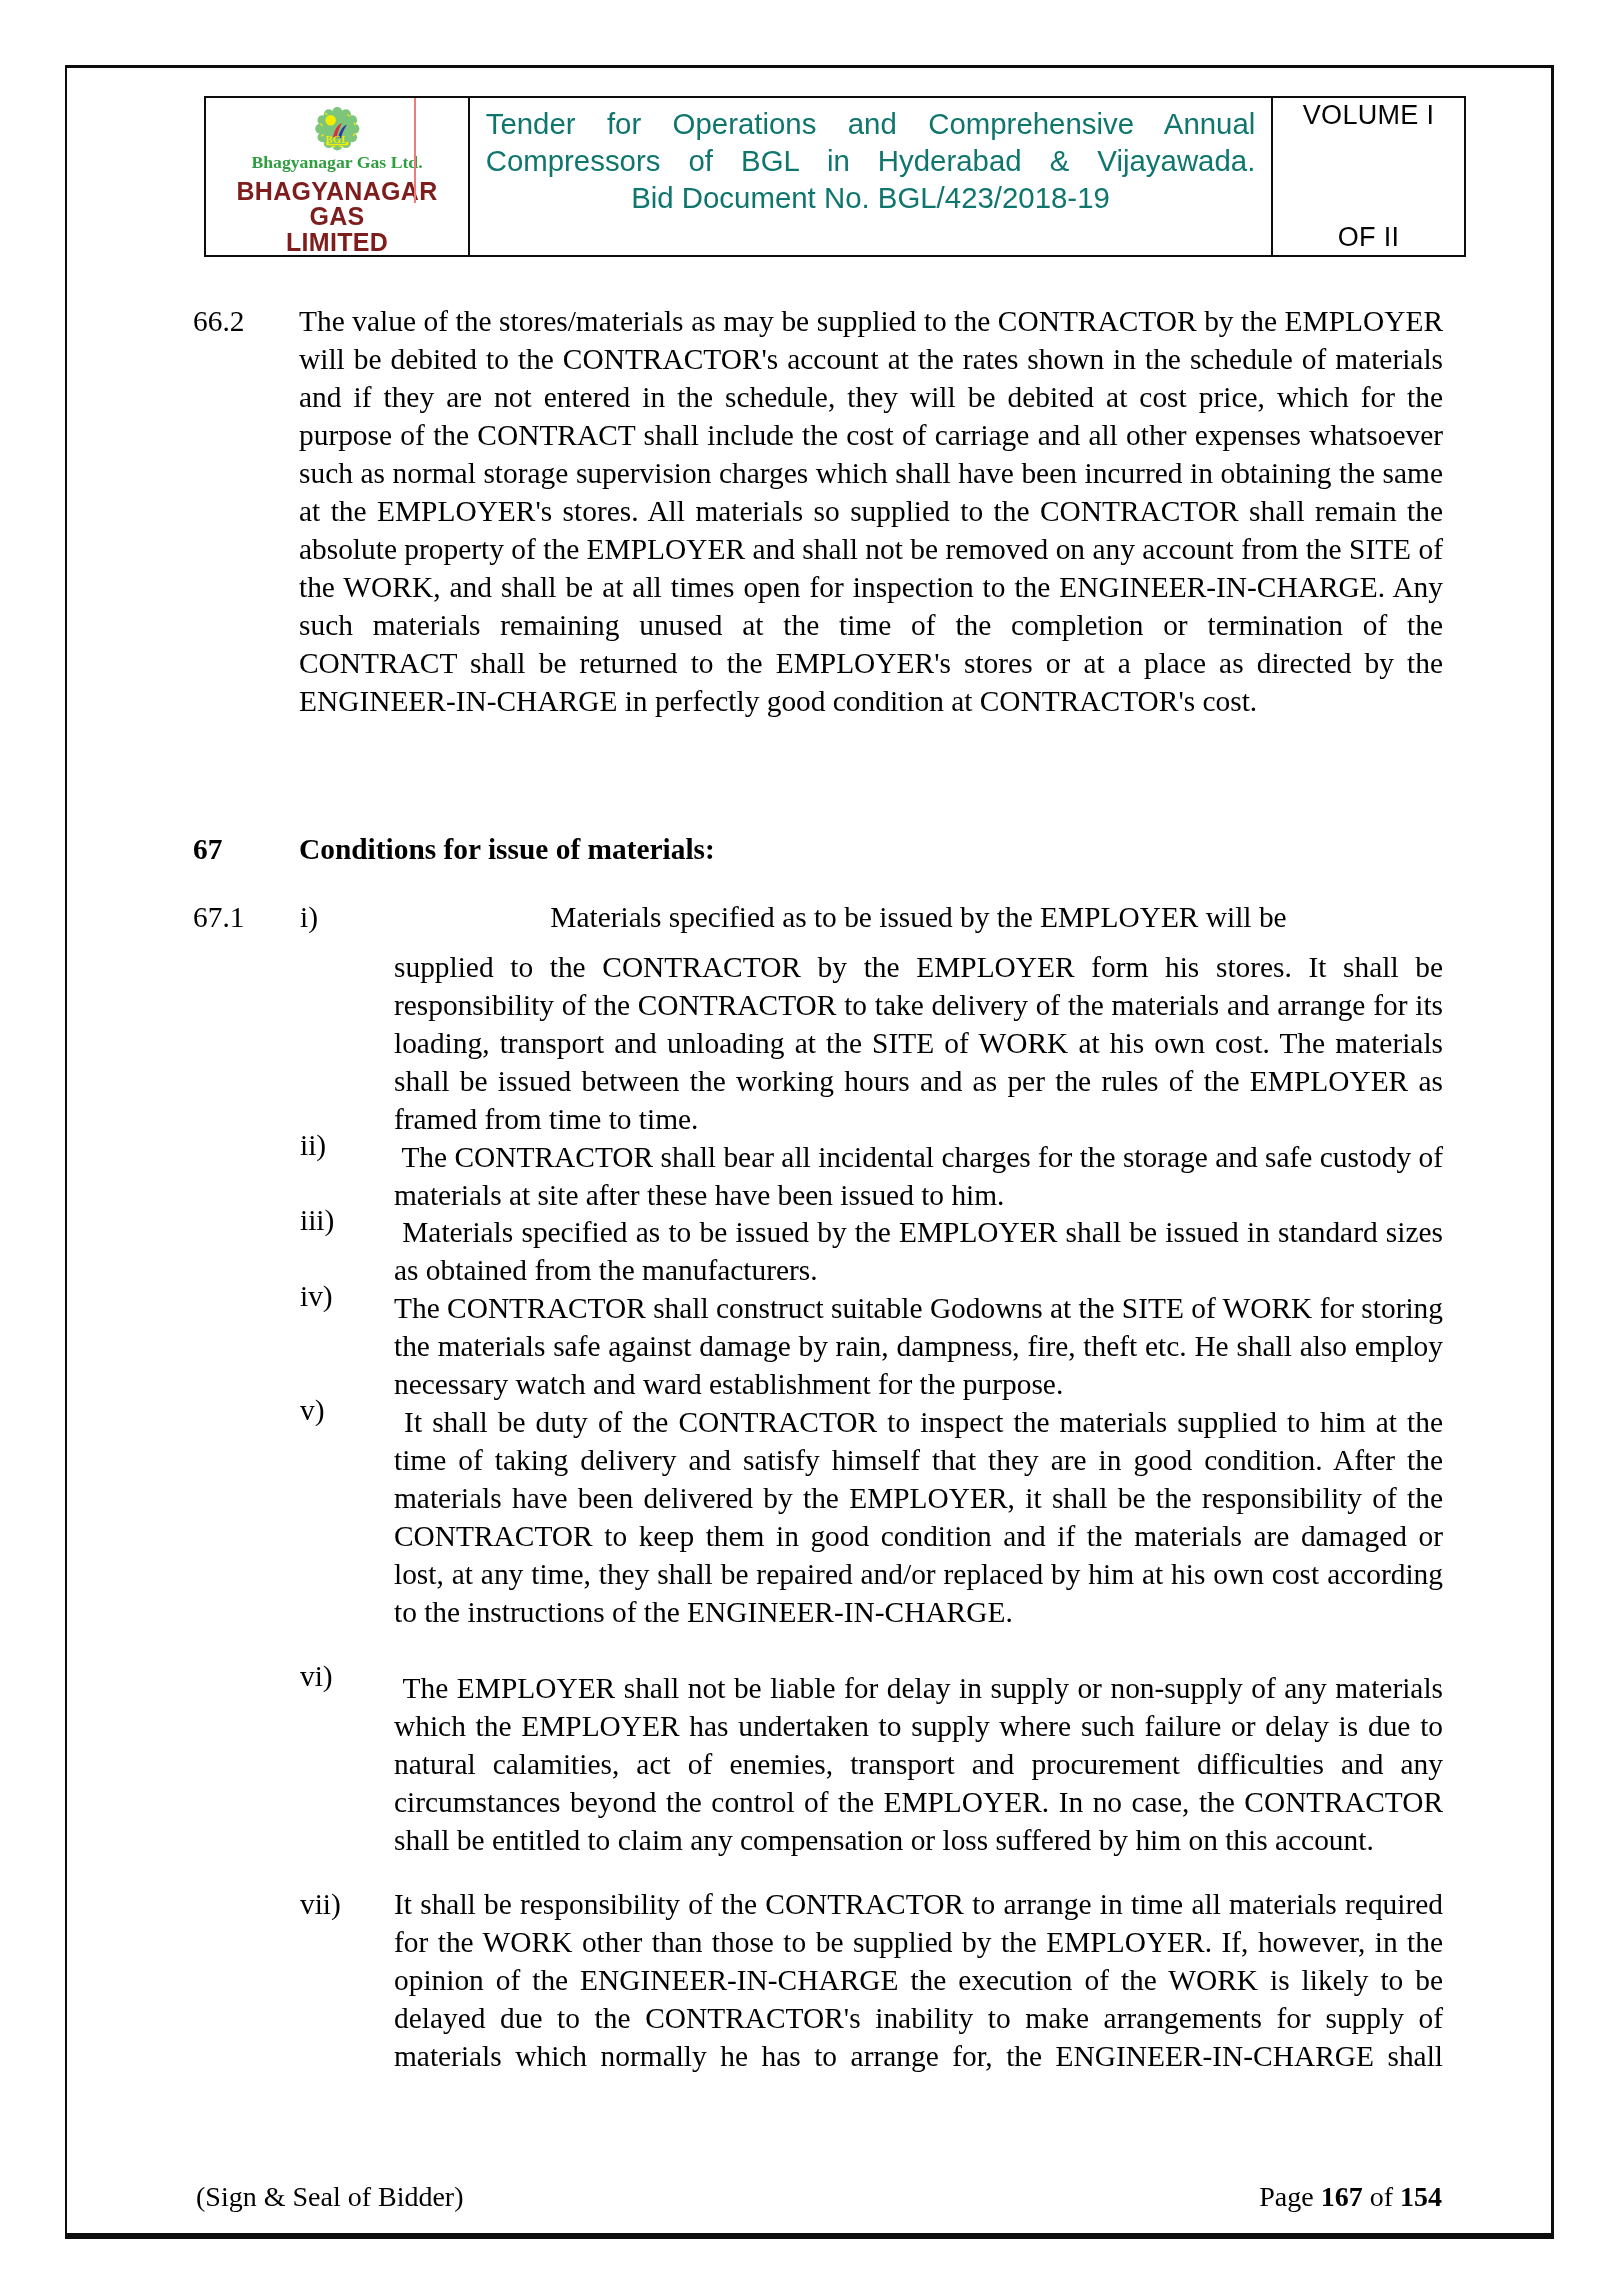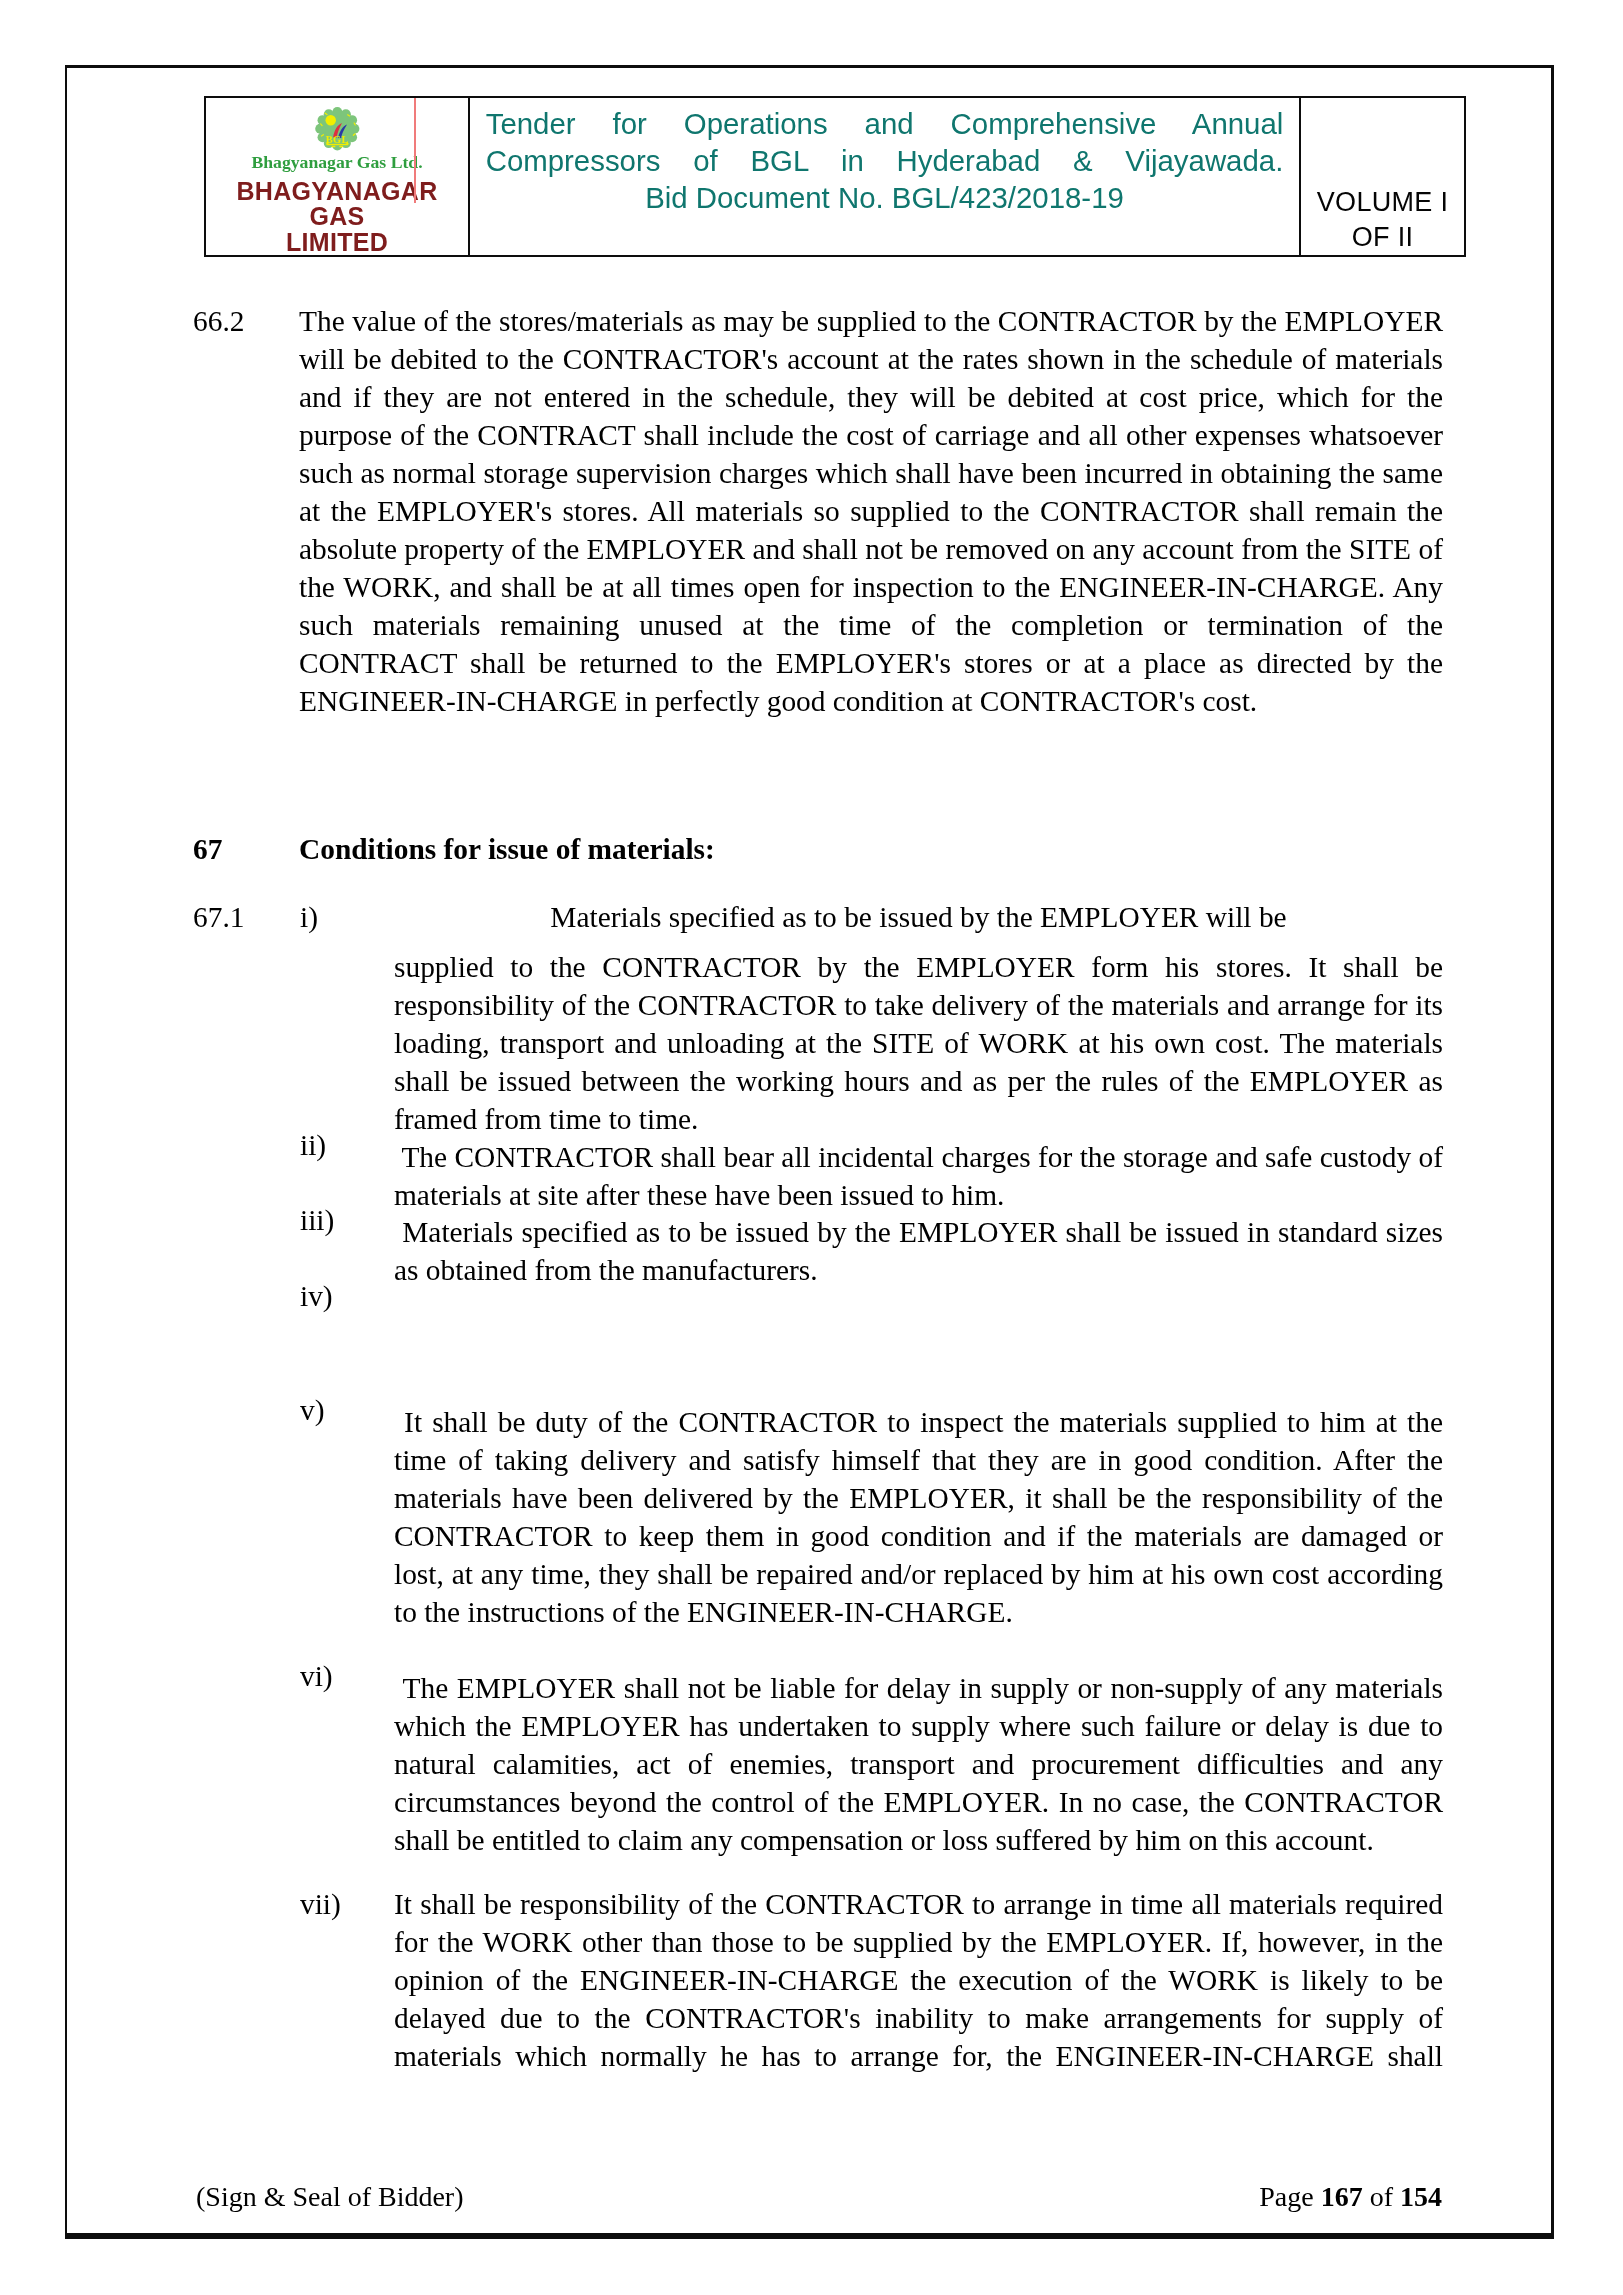--- a/index.html
+++ b/index.html
@@ -16,21 +16,21 @@
   }
   
   .header-table {
     position:absolute; left:204px; top:96px; width:1262px; height:161px;
     box-sizing:border-box; border:2px solid #0d0d0d; display:flex;
     background:#fff;
   }
   .cell { box-sizing:border-box; position:relative; }
   .logo-cell   { width:264px; border-right:2px solid #0d0d0d; display:flex; flex-direction:column; align-items:center; }
   .title-cell  { flex:1; border-right:2px solid #0d0d0d; padding:6.5px 15.7px 0 15.7px; }
-  .volume-cell { width:163px; display:flex; flex-direction:column; align-items:center; justify-content:flex-end; }
+  .volume-cell { width:191px; display:flex; flex-direction:column; align-items:center; justify-content:space-between; }
   .red-divider { position:absolute; left:208px; top:0; width:2px; height:105px; background:#f07b7b; }
   .logo-svg { margin-top:9.2px; display:block; }
   .brand-small {
     margin-top:1.3px; font-family:"Liberation Serif", serif; font-weight:bold;
     font-size:17.7px; color:#2f9e3f; white-space:nowrap;
   }
   .org-name {
     margin-top:5.2px; font-family:"Liberation Sans", sans-serif; font-weight:600;
     font-size:25px; line-height:25.5px; text-align:center; color:#7f1d1d; letter-spacing:0.3px;
   }
@@ -159,20 +159,21 @@
     <div class="just">supplied to the CONTRACTOR by the EMPLOYER form his stores. It shall be responsibility of the CONTRACTOR to take delivery of the materials and arrange for its loading, transport and unloading at the SITE of WORK at his own cost. The materials shall be issued between the working hours and as per the rules of the EMPLOYER as framed from time to time.</div>
   </div>
 
   <div class="item-label" style="top:1126px">ii)</div>
   <div class="item-text just" style="top:1126px">&nbsp;The CONTRACTOR shall bear all incidental charges for the storage and safe custody of materials at site after these have been issued to him.</div>
 
   <div class="item-label" style="top:1201px">iii)</div>
   <div class="item-text just" style="top:1201px">&nbsp;Materials specified as to be issued by the EMPLOYER shall be issued in standard sizes as obtained from the manufacturers.</div>
 
   <div class="item-label" style="top:1277px">iv)</div>
+  <div class="item-text just" style="top:1277px">The CONTRACTOR shall construct suitable Godowns at the SITE of WORK for storing the materials safe against damage by rain, dampness, fire, theft etc. He shall also employ necessary watch and ward establishment for the purpose.</div>
 
   <div class="item-label" style="top:1391px">v)</div>
   <div class="item-text just" style="top:1391px">&nbsp;It shall be duty of the CONTRACTOR to inspect the materials supplied to him at the time of taking delivery and satisfy himself that they are in good condition. After the materials have been delivered by the EMPLOYER, it shall be the responsibility of the CONTRACTOR to keep them in good condition and if the materials are damaged or lost, at any time, they shall be repaired and/or replaced by him at his own cost according to the instructions of the ENGINEER-IN-CHARGE.</div>
 
   <div class="item-label" style="top:1657px">vi)</div>
   <div class="item-text just" style="top:1657px">&nbsp;The EMPLOYER shall not be liable for delay in supply or non-supply of any materials which the EMPLOYER has undertaken to supply where such failure or delay is due to natural calamities, act of enemies, transport and procurement difficulties and any circumstances beyond the control of the EMPLOYER. In no case, the CONTRACTOR shall be entitled to claim any compensation or loss suffered by him on this account.</div>
 
   <div class="item-label" style="top:1885px">vii)</div>
   <div class="item-text just-last" style="top:1885px">It shall be responsibility of the CONTRACTOR to arrange in time all materials required for the WORK other than those to be supplied by the EMPLOYER. If, however, in the opinion of the ENGINEER-IN-CHARGE the execution of the WORK is likely to be delayed due to the CONTRACTOR's inability to make arrangements for supply of materials which normally he has to arrange for, the ENGINEER-IN-CHARGE shall</div>
 

